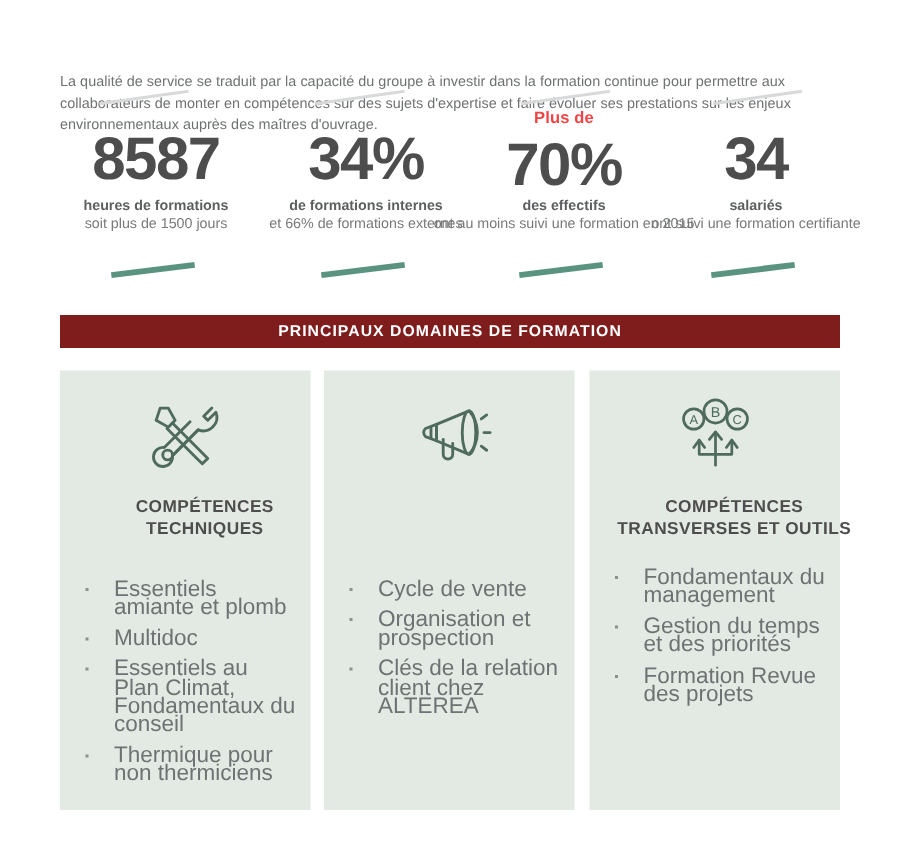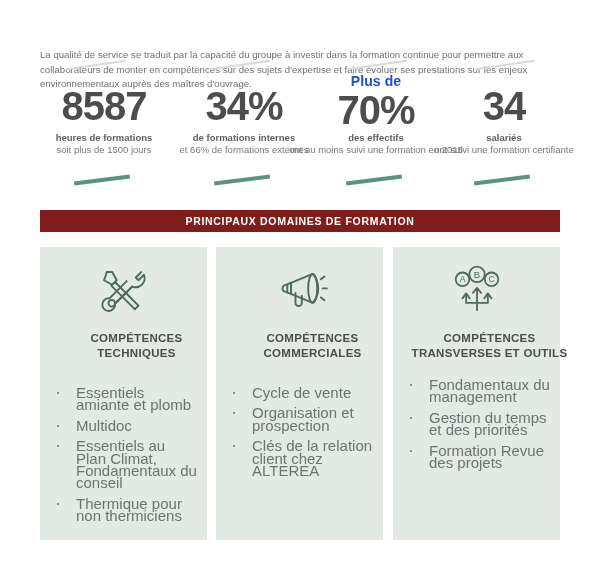--- a/index.html
+++ b/index.html
@@ -58,23 +58,23 @@
   .stat-1 .gray-dash { left: 36px; }
   .stat-2 .gray-dash { left: 40px; }
   .stat-3 .gray-dash { left: 45px; }
   .stat-4 .gray-dash { left: 45px; }
 
   .stat-pre {
     position: absolute;
     top: 17px;
     left: 0;
     width: 100%;
-    font-size: 14px;
-    font-weight: bold;
-    color: #1d4ed8;
+    font-size: 11px;
+    font-weight: bold;
+    color: #ef4444;
     letter-spacing: 0.1px;
   }
   .stat-number {
     position: absolute;
     left: 0;
     width: 100%;
     font-size: 40px;
     font-weight: bold;
     color: #4d4d4d;
     letter-spacing: -1px;
@@ -279,21 +279,20 @@
         <path d="M22 22 L14 25 A4 4 0 0 0 14 31 L22 34 Z"></path>
         <path d="M18 24.5 L18 31.5"></path>
 
         <path d="M27 33 L27 44 A3.5 3.5 0 0 0 34 44 L34 36"></path>
 
         <path d="M55 18 L59 15"></path>
         <path d="M57 28 L61.5 28"></path>
         <path d="M55 38 L59 41"></path>
       </svg>
     </div>
-    <div class="card-title">COMPÉTENCES COMMERCIALES</div>
     <ul class="card-list">
       <li>Cycle de vente</li>
       <li>Organisation et prospection</li>
       <li>Clés de la relation client chez ALTEREA</li>
     </ul>
   </div>
 
   <div class="card card-3">
     <div class="card-icon">
       <svg width="58" height="58" viewBox="0 0 64 64" fill="none" stroke="#4f6b5d" stroke-width="2" stroke-linecap="round" stroke-linejoin="round">

